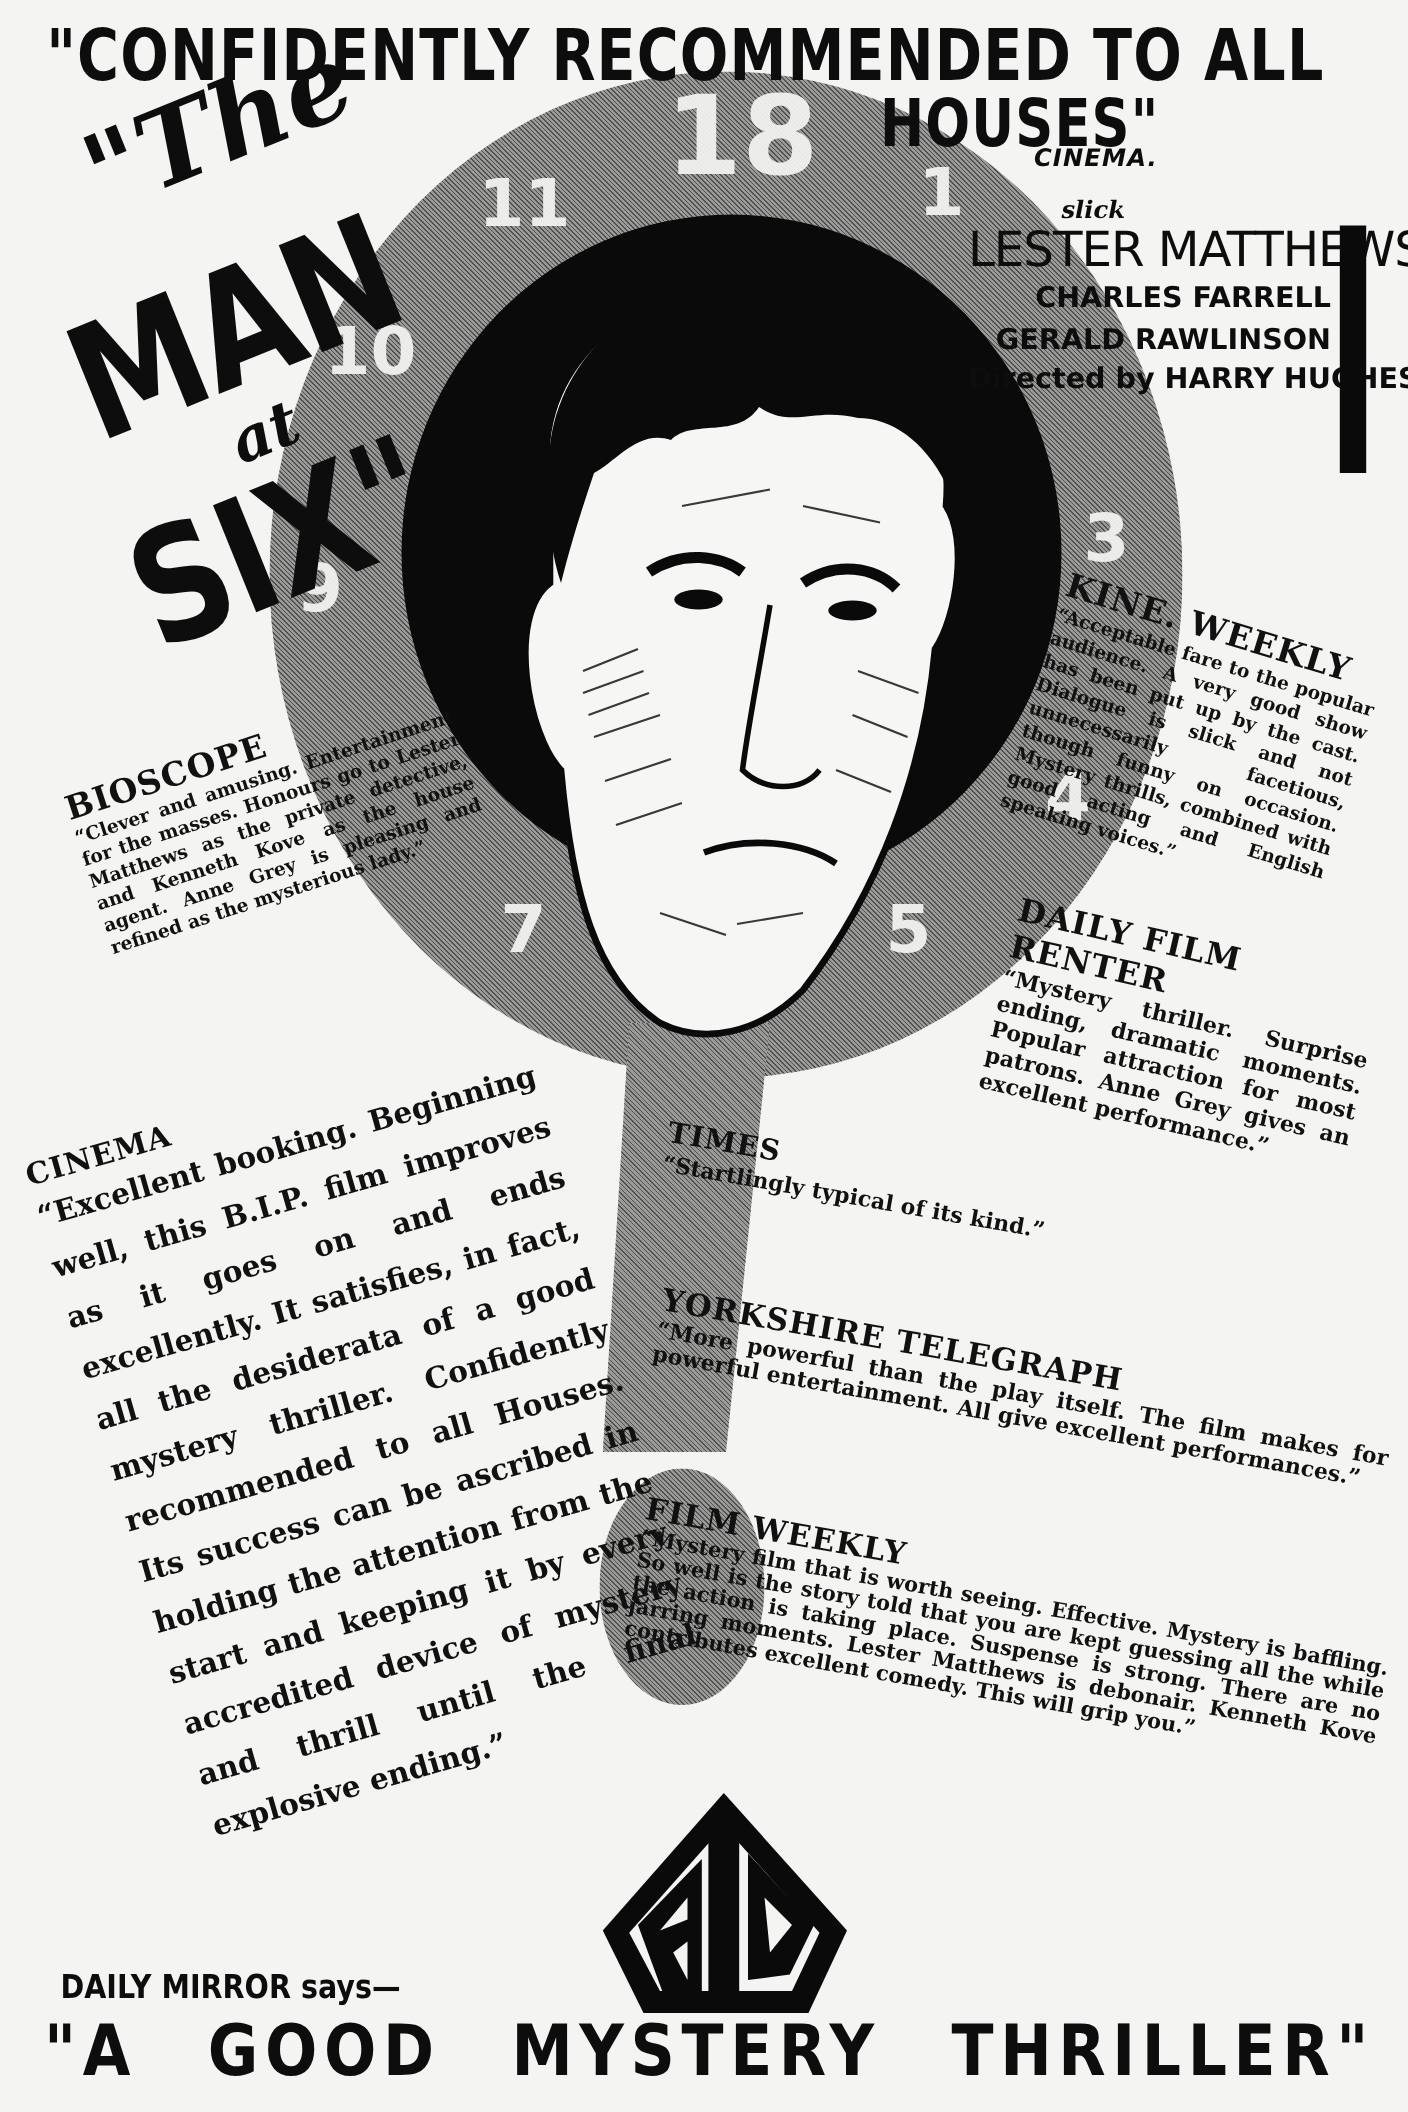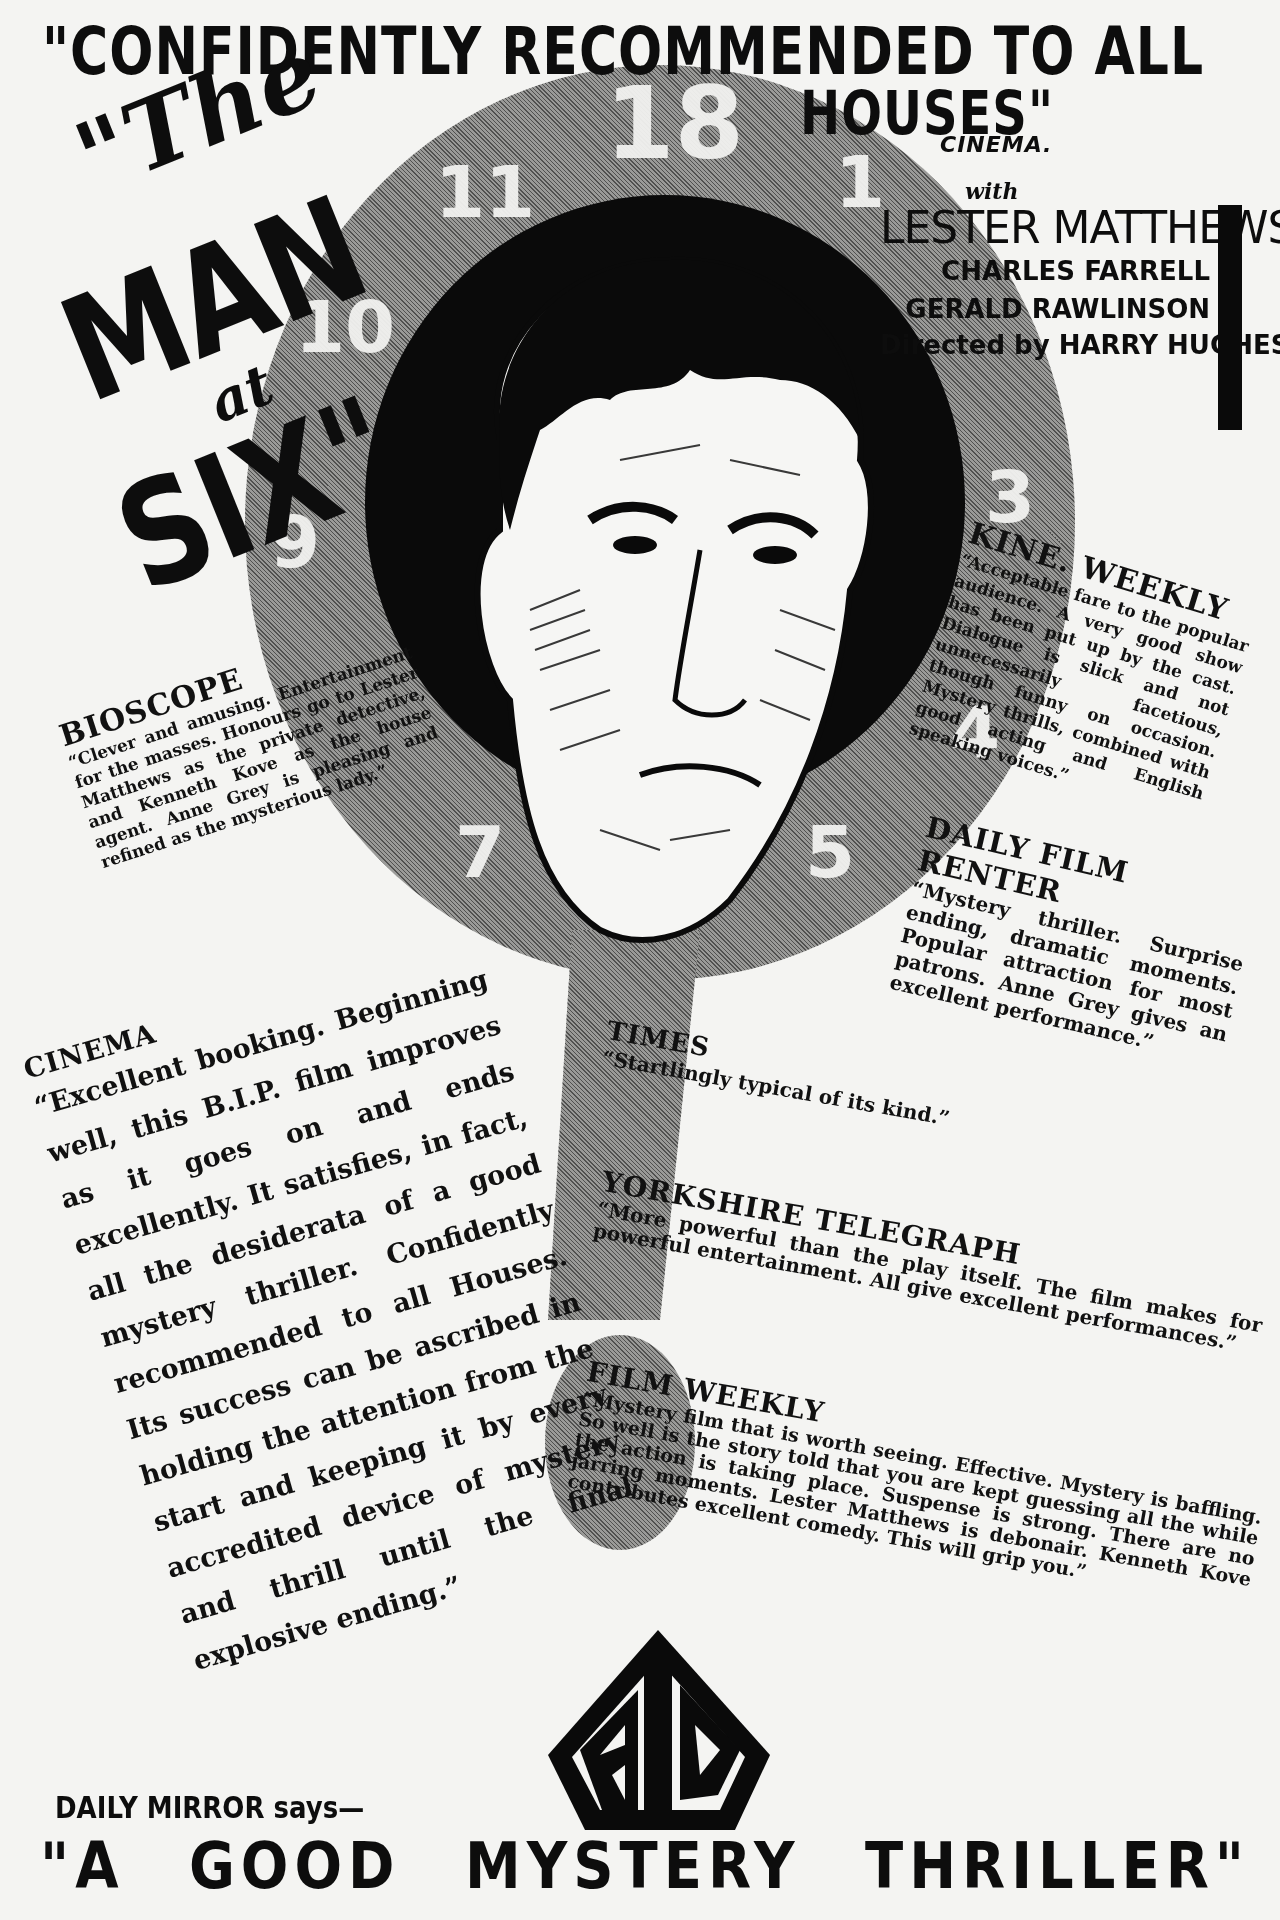--- a/index.html
+++ b/index.html
@@ -12,21 +12,21 @@
   }
   
   .headline { font-family:"DejaVu Sans", sans-serif; font-weight:900; letter-spacing:1px;
               transform:scaleY(1.25); transform-origin:left top; white-space:nowrap; }
   .h1 { left:42px; top:14px; font-size:52px; }
   .h2 { left:800px; top:78px; font-size:48px; }
   .cinema-credit { left:940px; top:132px; font-family:"DejaVu Sans", sans-serif; font-weight:900;
                    font-style:italic; font-size:22px; letter-spacing:1px; }
   
   .clock { left:245px; top:65px; width:830px; height:915px; border-radius:50%; }
-  .numeral { font-family:"DejaVu Sans", sans-serif; font-weight:900; color:#f2f2f0; font-size:72px;
+  .numeral { font-family:"DejaVu Sans", sans-serif; font-weight:900; color:#f2f2f0; font-size:60px;
              opacity:0.95; }
   .black-disc { left:365px; top:195px; width:600px; height:615px; border-radius:50%; background:#0a0a0a; }
   .stem { left:540px; top:930px; width:160px; height:390px; }
   .dot { left:545px; top:1335px; width:150px; height:215px; border-radius:50%; }
   
   .the { left:60px; top:110px; font-family:"DejaVu Serif", serif; font-style:italic; font-weight:700;
          font-size:96px; transform:rotate(-22deg); transform-origin:left top; }
   .man { left:40px; top:280px; font-family:"DejaVu Sans", sans-serif; font-weight:900; font-size:120px;
          transform:rotate(-22deg) scaleY(1.2); transform-origin:left top; letter-spacing:-2px; }
   .at { left:210px; top:360px; font-family:"DejaVu Serif", serif; font-style:italic; font-weight:700;
@@ -122,21 +122,21 @@
 <div class="abs headline h1">"CONFIDENTLY RECOMMENDED TO ALL</div>
 <div class="abs headline h2">HOUSES"</div>
 <div class="abs cinema-credit">CINEMA.</div>
 
 <div class="abs the">"The</div>
 <div class="abs man">MAN</div>
 <div class="abs at">at</div>
 <div class="abs six">SIX"</div>
 
 <div class="abs cast">
-  <div class="with">with</div>
+  <div class="with">slick</div>
   <div class="star">LESTER MATTHEWS</div>
   <div class="support">CHARLES FARRELL</div>
   <div class="support">GERALD RAWLINSON</div>
   <div class="dir">
     <span>Directed by</span>
     <b>HARRY HUGHES</b>
   </div>
 </div>
 <div class="abs bar"></div>
 

